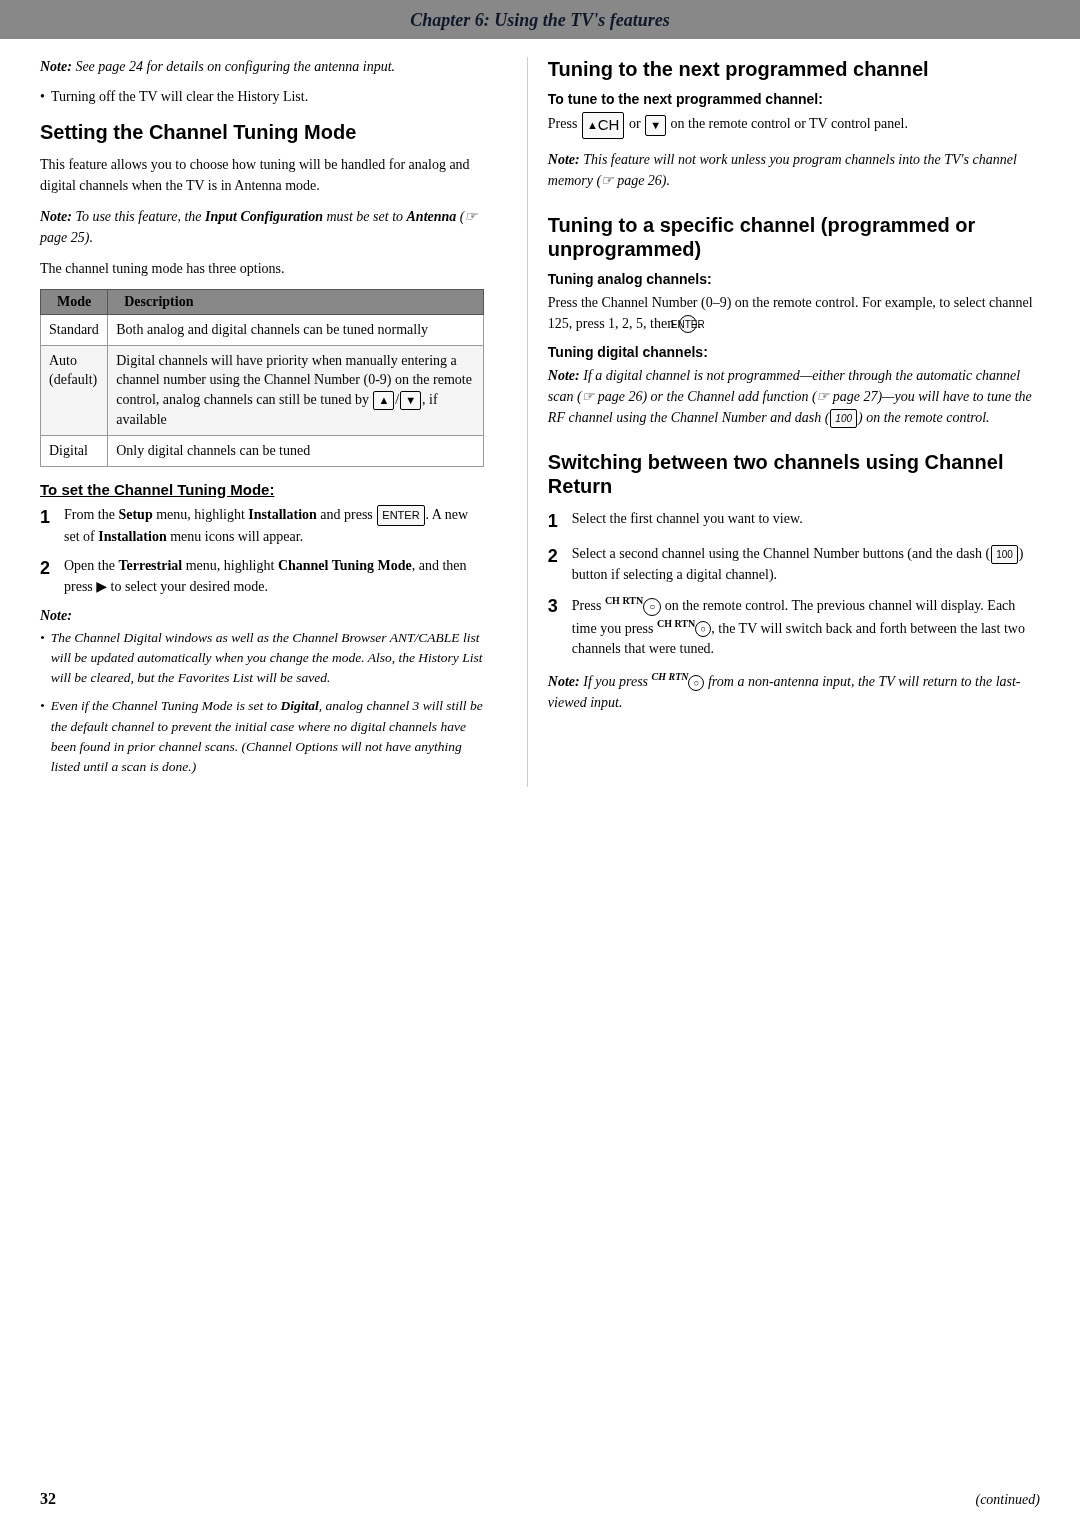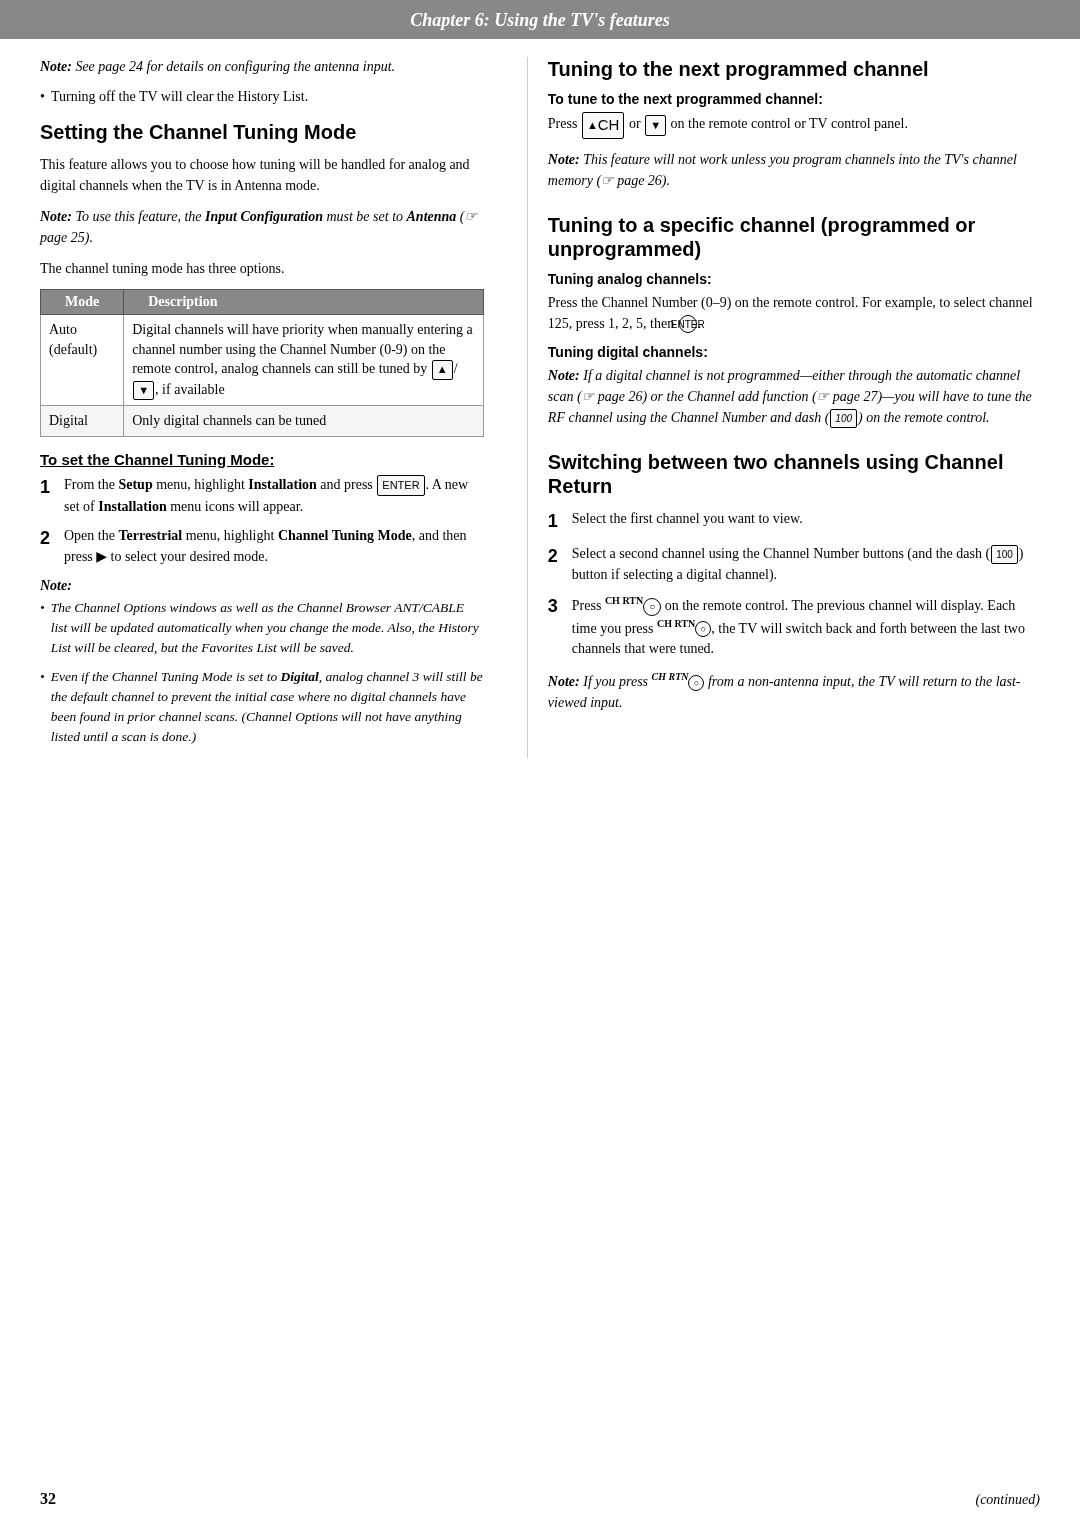--- a/index.html
+++ b/index.html
@@ -16,21 +16,21 @@
     .header-bar {
       background: #888;
       text-align: center;
       padding: 10px 0 8px 0;
       margin-bottom: 18px;
     }
     .header-bar span {
       font-style: italic;
       font-weight: bold;
       font-size: 18px;
-      color: #ffffff;
+      color: #0f172a;
     }
 
     .page-content {
       display: flex;
       gap: 13px;
       padding: 0 40px;
     }
 
     .left-col {
       width: 48%;
@@ -86,23 +86,23 @@
 
     
     .mode-table {
       width: 100%;
       border-collapse: collapse;
       margin-bottom: 14px;
       font-size: 14px;
     }
     .mode-table th {
       background: #888;
-      color: #ffffff;
+      color: #000000;
       text-align: left;
-      padding: 4px 24px;
+      padding: 4px 16px;
       font-weight: bold;
       border: 1px solid #555;
     }
     .mode-table td {
       padding: 5px 8px;
       border: 1px solid #999;
       vertical-align: top;
       line-height: 1.4;
     }
     .mode-table tr:nth-child(even) td { background: #f5f5f5; }
@@ -236,20 +236,24 @@
     <p class="body-text">The channel tuning mode has three options.</p>
 
     <table class="mode-table">
       <thead>
         <tr>
           <th>Mode</th>
           <th>Description</th>
         </tr>
       </thead>
       <tbody>
+        <tr>
+          <td>Standard</td>
+          <td>Both analog and digital channels can be tuned normally</td>
+        </tr>
         <tr>
           <td>Auto<br>(default)</td>
           <td>Digital channels will have priority when manually entering a channel number using the Channel Number (0-9) on the remote control, analog channels can still be tuned by <span class="key-icon">▲</span>/<span class="key-icon">▼</span>, if available</td>
         </tr>
         <tr>
           <td>Digital</td>
           <td>Only digital channels can be tuned</td>
         </tr>
       </tbody>
     </table>
@@ -265,21 +269,21 @@
         <span class="step-num">2</span>
         <span>Open the <strong>Terrestrial</strong> menu, highlight <strong>Channel Tuning Mode</strong>, and then press ▶ to select your desired mode.</span>
       </li>
     </ol>
 
     <div class="note-section">
       <span class="note-label">Note:</span>
       <ul class="note-bullets">
         <li>
           <span class="bullet-dot">•</span>
-          <span>The Channel Options windows as well as the Channel Browser ANT/CABLE list will be updated automatically when you change the mode. Also, the History List will be cleared, but the Favorites List will be saved.</span>
+          <span>The Channel Digital windows as well as the Channel Browser ANT/CABLE list will be updated automatically when you change the mode. Also, the History List will be cleared, but the Favorites List will be saved.</span>
         </li>
         <li>
           <span class="bullet-dot">•</span>
           <span>Even if the Channel Tuning Mode is set to <strong>Digital</strong>, analog channel 3 will still be the default channel to prevent the initial case where no digital channels have been found in prior channel scans. (Channel Options will not have anything listed until a scan is done.)</span>
         </li>
       </ul>
     </div>
 
   </div>
 

